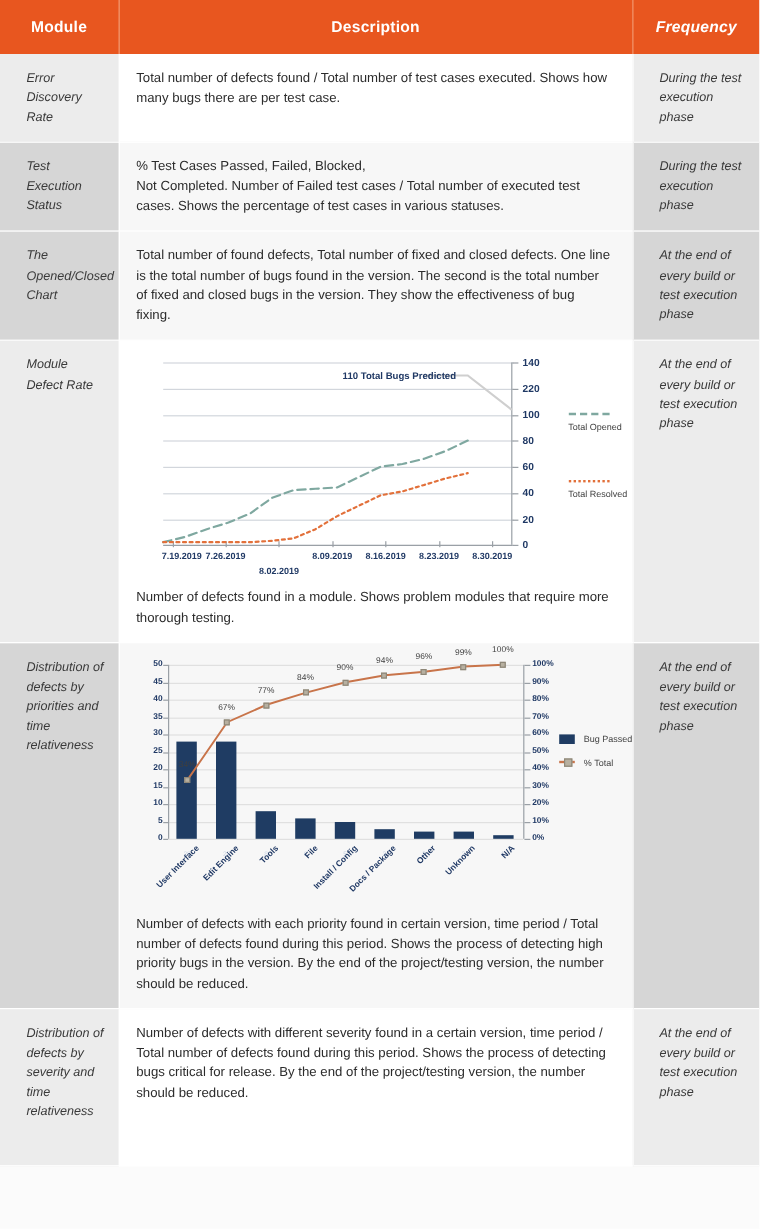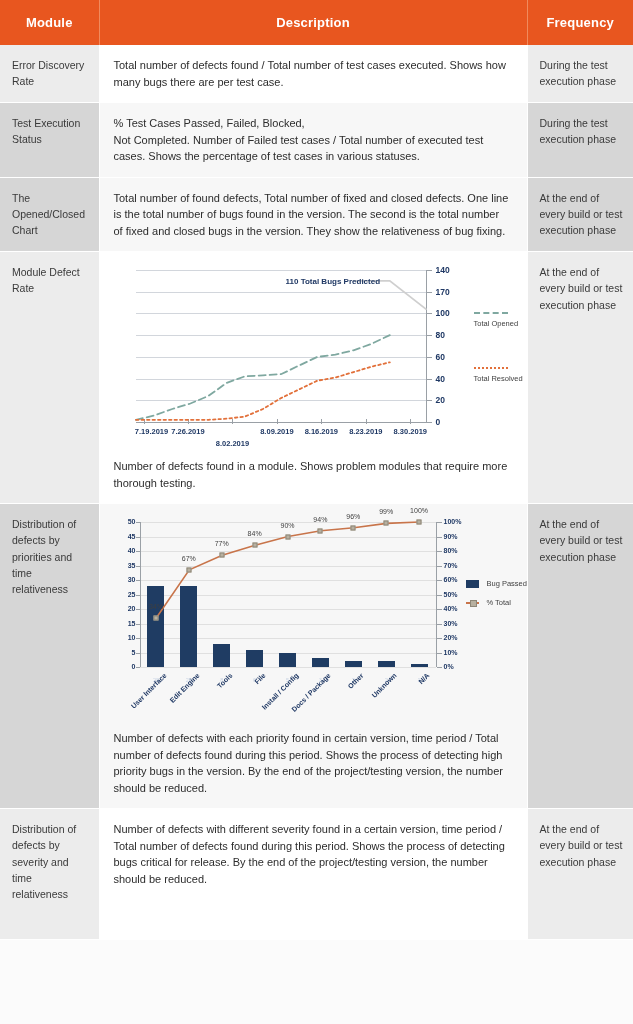--- a/index.html
+++ b/index.html
@@ -24,31 +24,32 @@
     background: #e8561f;
     color: #ffffff;
     font-size: 13px;
     font-weight: bold;
     height: 45px;
     vertical-align: middle;
     text-align: center;
     letter-spacing: .2px;
     border-right: 1px solid #f08a5d;
   }
-  table.metrics thead th:last-child { border-right: none; }
+  table.metrics thead th:last-child { border-right: none; font-style: italic; }
   col.c-metric { width: 99px; }
   col.c-desc   { width: 428px; }
   col.c-freq   { width: 106px; }
 
   td.metric, td.freq {
     font-size: 10.5px;
     line-height: 1.55;
     color: #3a3a3a;
-    padding: 12px 10px 12px 12px;
+    padding: 12px 10px 12px 22px;
     vertical-align: top;
+    font-style: italic;
   }
   td.desc {
     font-size: 11px;
     line-height: 1.5;
     color: #2c2c2c;
     padding: 12px 18px 12px 14px;
     vertical-align: top;
     background: #ffffff;
   }
   tr.shade td.metric, tr.shade td.freq { background: #d6d6d6; }
@@ -199,21 +200,21 @@
         <p class="desc-text" style="white-space:pre-line">% Test Cases Passed, Failed, Blocked,
 Not Completed. Number of Failed test cases / Total number of executed test cases. Shows the percentage of test cases in various statuses.</p>
       </td>
       <td class="freq">During the test execution phase</td>
     </tr>
 
 
     <tr class="shade">
       <td class="metric">The Opened/Closed Chart</td>
       <td class="desc">
-        <p class="desc-text">Total number of found defects, Total number of fixed and closed defects. One line is the total number of bugs found in the version. The second is the total number of fixed and closed bugs in the version. They show the relativeness of bug fixing.</p>
+        <p class="desc-text">Total number of found defects, Total number of fixed and closed defects. One line is the total number of bugs found in the version. The second is the total number of fixed and closed bugs in the version. They show the effectiveness of bug fixing.</p>
       </td>
       <td class="freq">At the end of every build or test execution phase</td>
     </tr>
 
     <tr class="plain">
       <td class="metric">Module Defect Rate</td>
       <td class="desc">
         <div class="chart-wrap">
           <div class="linechart" id="linechart">
                 <div class="lc-grid" style="top:158px;left:22px;width:292px;"></div>
@@ -231,21 +232,21 @@
                 <div class="lc-ylabel" style="top:136.28571428571428px;">20</div>
                 <div class="lc-tick" style="top:114.57142857142858px;"></div>
                 <div class="lc-ylabel" style="top:114.57142857142858px;">40</div>
                 <div class="lc-tick" style="top:92.85714285714286px;"></div>
                 <div class="lc-ylabel" style="top:92.85714285714286px;">60</div>
                 <div class="lc-tick" style="top:71.14285714285715px;"></div>
                 <div class="lc-ylabel" style="top:71.14285714285715px;">80</div>
                 <div class="lc-tick" style="top:49.42857142857143px;"></div>
                 <div class="lc-ylabel" style="top:49.42857142857143px;">100</div>
                 <div class="lc-tick" style="top:27.714285714285722px;"></div>
-                <div class="lc-ylabel" style="top:27.714285714285722px;">170</div>
+                <div class="lc-ylabel" style="top:27.714285714285722px;">220</div>
                 <div class="lc-tick" style="top:6px;"></div>
                 <div class="lc-ylabel" style="top:6px;">140</div>
                 <div class="lc-xaxis"></div>
                 <div class="lc-xtickmark" style="left:30px;"></div>
                 <div class="lc-xlabel" style="left:38px;">7.19.2019</div>
                 <div class="lc-xtickmark" style="left:74.46666666666667px;"></div>
                 <div class="lc-xlabel" style="left:74.46666666666667px;">7.26.2019</div>
                 <div class="lc-xtickmark" style="left:118.93333333333334px;"></div>
                 <div class="lc-xlabel" style="left:118.93333333333334px;margin-top:12px;">8.02.2019</div>
                 <div class="lc-xtickmark" style="left:163.4px;"></div>

